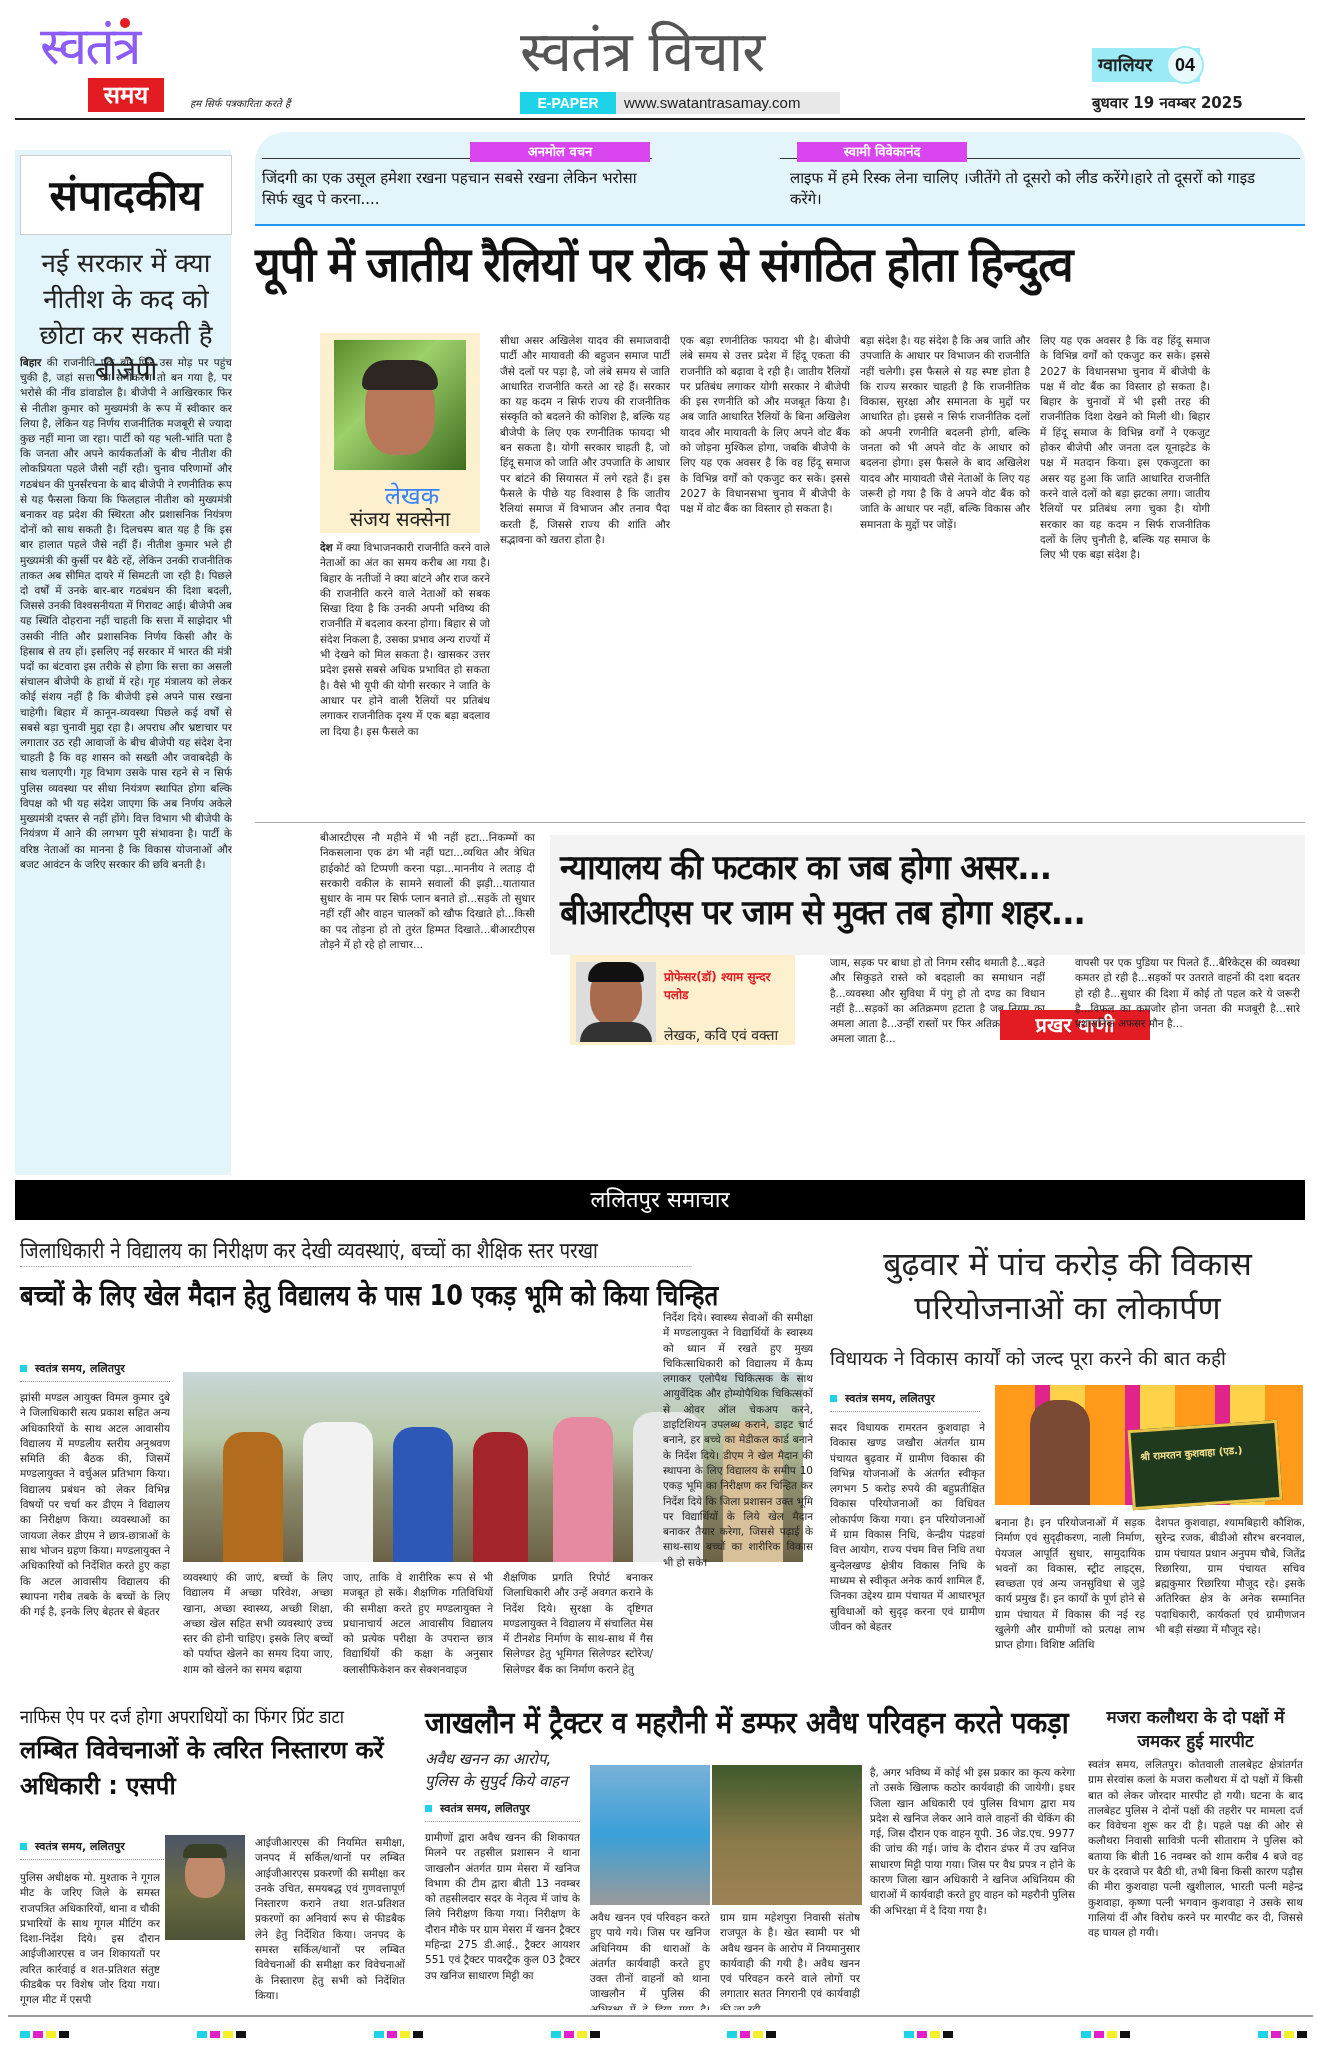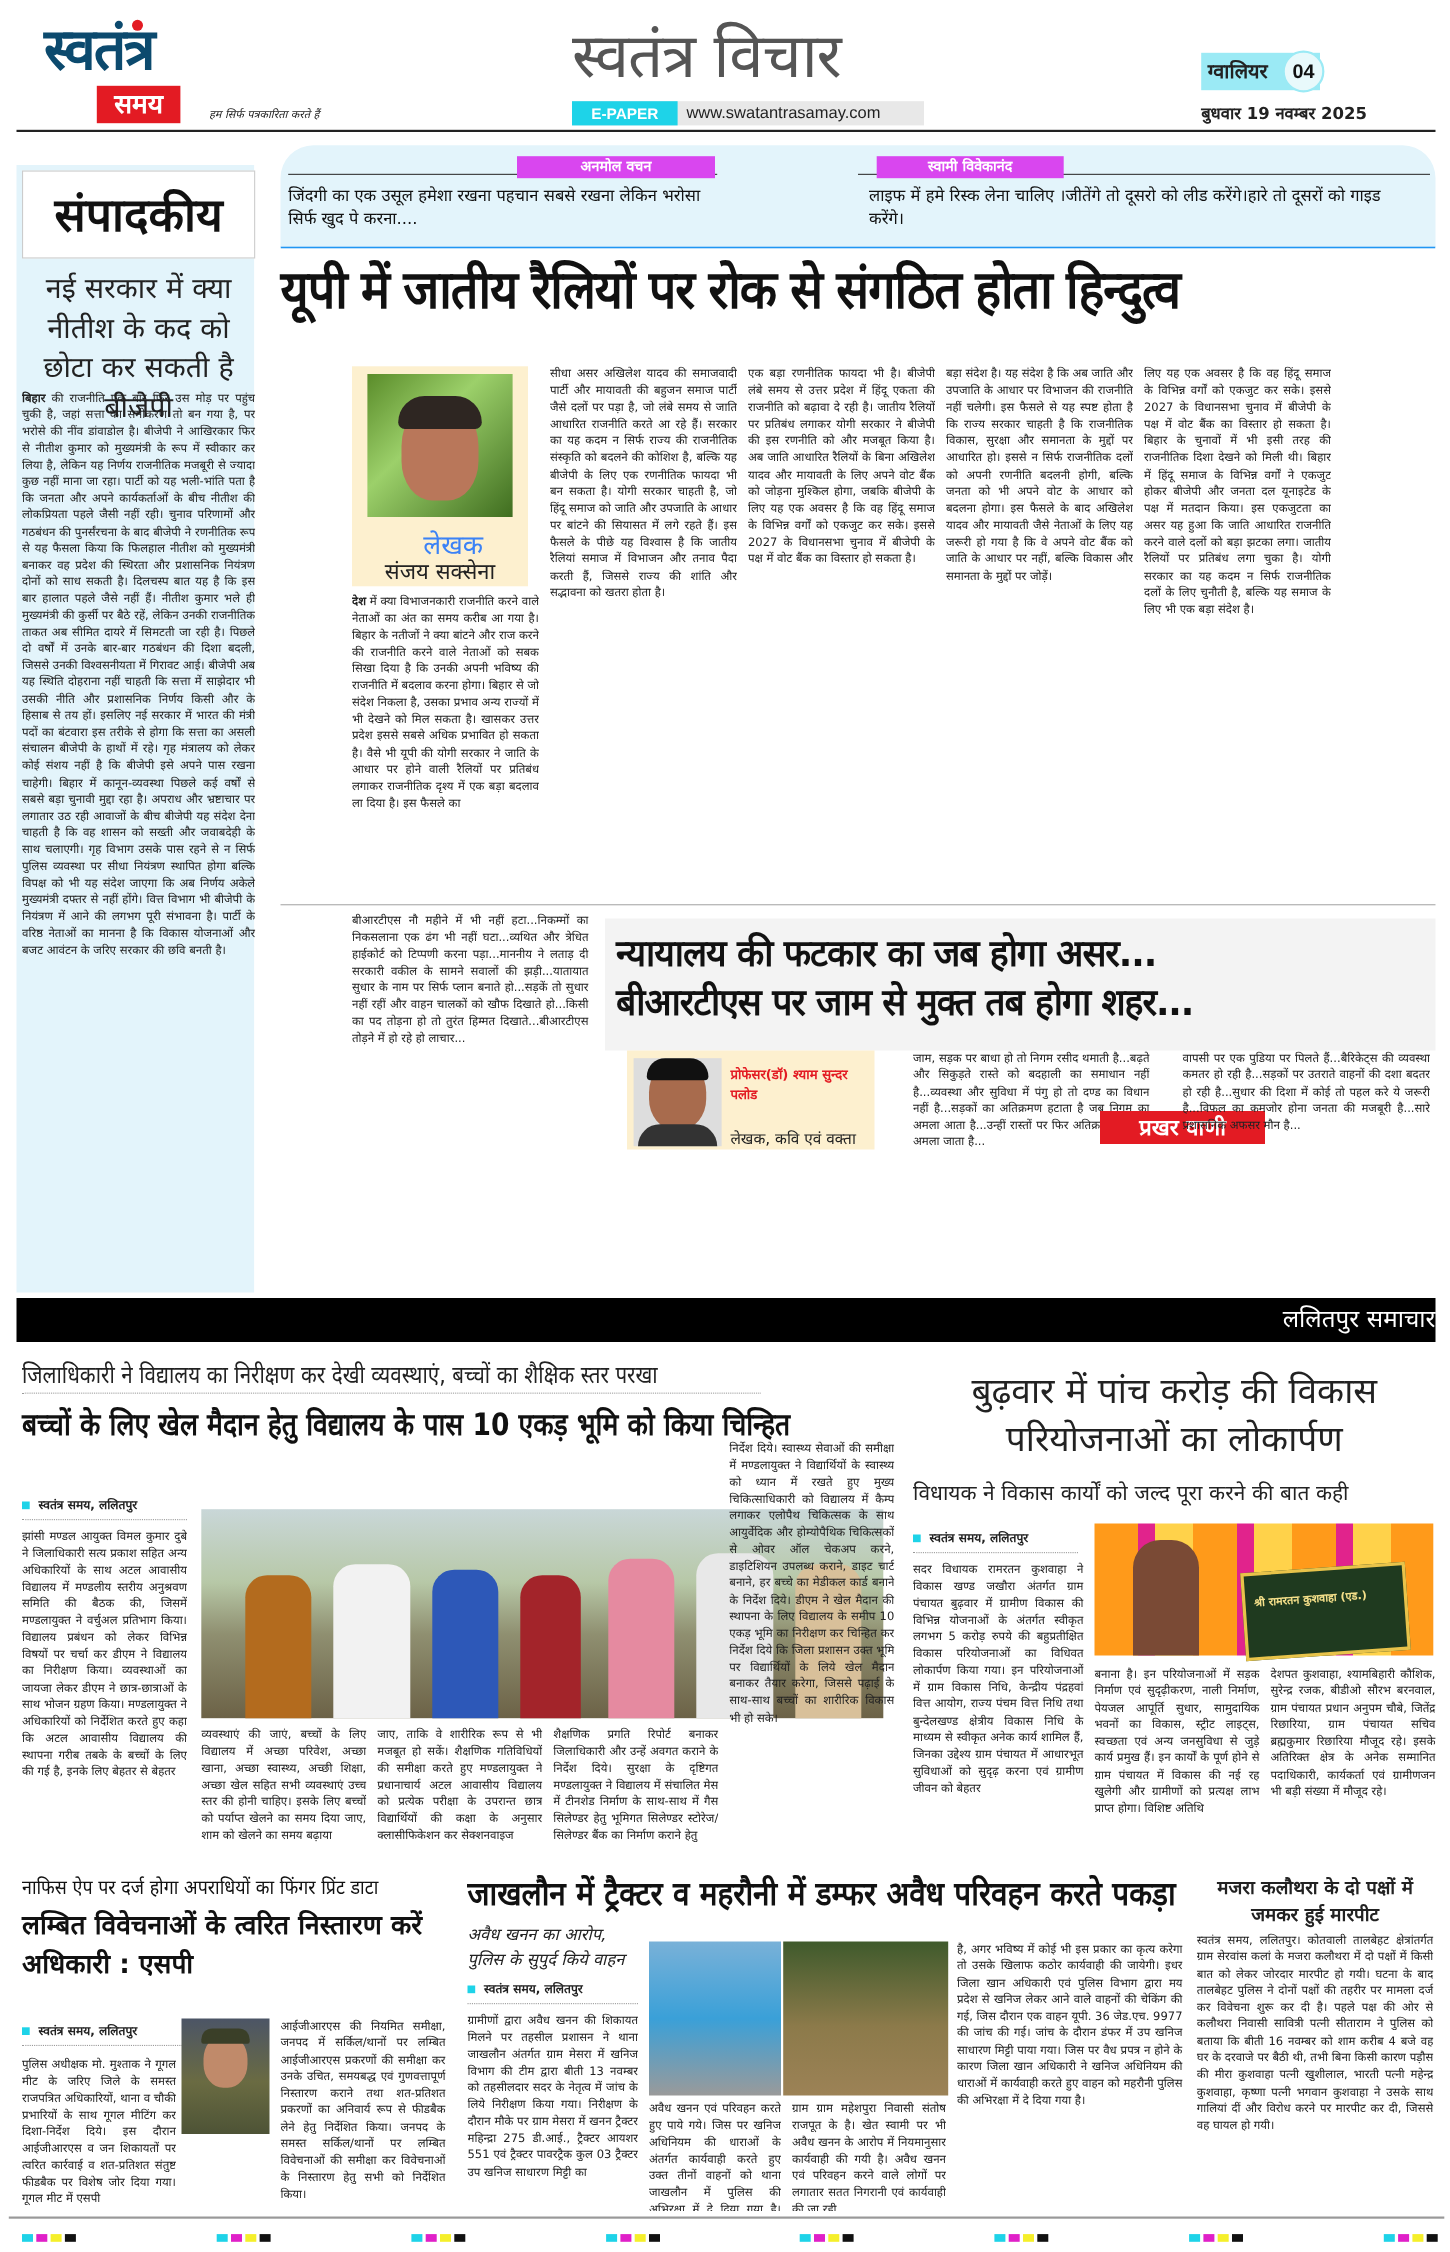--- a/index.html
+++ b/index.html
@@ -1,18 +1,18 @@
 <!DOCTYPE html>
 <html><head>
 <meta charset="utf-8">
 <style>
 *{box-sizing:border-box;margin:0;padding:0}
 body{width:1318px;height:2047px;background:#fff;font-family:"DejaVu Sans",sans-serif;color:#111;position:relative;overflow:hidden}
 .abs{position:absolute}
-.mast-logo-top{left:40px;top:18px;font-family:"DejaVu Serif",serif;font-weight:bold;font-size:52px;line-height:56px;color:#0c4a6e;letter-spacing:-2px}
+.mast-logo-top{left:40px;top:18px;font-family:"DejaVu Serif",serif;font-weight:normal;font-size:52px;line-height:56px;color:#8b5cf6;letter-spacing:-2px}
 .mast-logo-dot{left:120px;top:18px;width:10px;height:10px;border-radius:50%;background:#e31b23}
 .mast-logo-box{left:88px;top:78px;width:76px;height:34px;background:#e31b23;color:#fff;font-weight:bold;font-size:24px;text-align:center;line-height:34px}
 .mast-tag{left:190px;top:96px;font-family:"DejaVu Serif",serif;font-style:italic;font-size:10px;color:#222}
 .mast-title{left:520px;top:22px;font-family:"DejaVu Sans",sans-serif;font-size:56px;line-height:60px;color:#555;letter-spacing:-1px}
 .mast-bar{left:520px;top:92px;width:320px;height:22px;background:#e8e8e8}
 .epaper{left:520px;top:92px;width:96px;height:22px;background:#1ed3e8;color:#fff;font-weight:bold;font-size:14px;line-height:22px;text-align:center;font-family:"Liberation Sans",sans-serif}
 .url{left:624px;top:92px;height:22px;line-height:22px;font-size:15px;color:#222;font-family:"Liberation Sans",sans-serif}
 .city-box{left:1092px;top:48px;width:108px;height:34px;background:#9beaf5}
 .city-name{left:1098px;top:52px;font-size:18px;font-weight:bold;color:#222}
 .page-no{left:1166px;top:46px;width:38px;height:38px;border-radius:50%;background:#e8f9fb;border:2px solid #9beaf5;font-weight:bold;font-size:18px;text-align:center;line-height:34px;font-family:"Liberation Sans",sans-serif}
@@ -49,21 +49,21 @@
 .op2-photo{left:576px;top:962px;width:80px;height:80px;background:#ddd}
 .op2-face{left:590px;top:965px;width:52px;height:62px;border-radius:45%;background:#a86b4d}
 .op2-hair{left:588px;top:962px;width:56px;height:20px;border-radius:30px 30px 6px 6px;background:#111}
 .op2-suit{left:580px;top:1022px;width:72px;height:20px;background:#333;border-radius:20px 20px 0 0}
 .op2-name{left:664px;top:968px;width:130px;font-size:12px;line-height:18px;font-weight:bold;color:#e31b23}
 .op2-role{left:664px;top:1025px;font-size:14px;color:#222}
 .prakhar{left:1000px;top:1010px;width:150px;height:30px;background:#e31b23;color:#fff;font-weight:bold;font-size:20px;text-align:center;line-height:30px}
 
 
 .band{left:15px;top:1180px;width:1290px;height:40px;background:#000}
-.band-title{left:15px;top:1180px;width:1290px;height:40px;color:#fff;text-align:right;font-size:22px;line-height:40px}
+.band-title{left:15px;top:1180px;width:1290px;height:40px;color:#fff;text-align:center;font-size:22px;line-height:40px}
 
 .l-sub{left:20px;top:1236px;width:790px;font-size:22px;line-height:30px;color:#222;white-space:nowrap;transform:scaleX(0.85);transform-origin:left;border-bottom:1px dotted #999}
 .l-head{left:20px;top:1276px;width:790px;font-weight:bold;font-size:28px;line-height:40px;white-space:nowrap;transform:scaleX(0.86);transform-origin:left}
 .dateline{font-size:11px;font-weight:bold;color:#222;border-bottom:1px dotted #999;padding-bottom:6px}
 .dateline .sq{display:inline-block;width:7px;height:7px;background:#1ed3e8;margin-right:8px}
 .photo1{left:183px;top:1372px;width:620px;height:190px;background:linear-gradient(180deg,#c9d7d8 0%,#b7c8a7 35%,#8f8f70 60%,#6c6247 100%)}
 .person{position:absolute;bottom:0;border-radius:20px 20px 0 0}
 
 .r-head{left:830px;top:1242px;width:475px;text-align:center;font-size:32px;line-height:44px;color:#222}
 .r-sub{left:830px;top:1345px;width:475px;text-align:left;font-size:19px;line-height:26px;color:#222}

